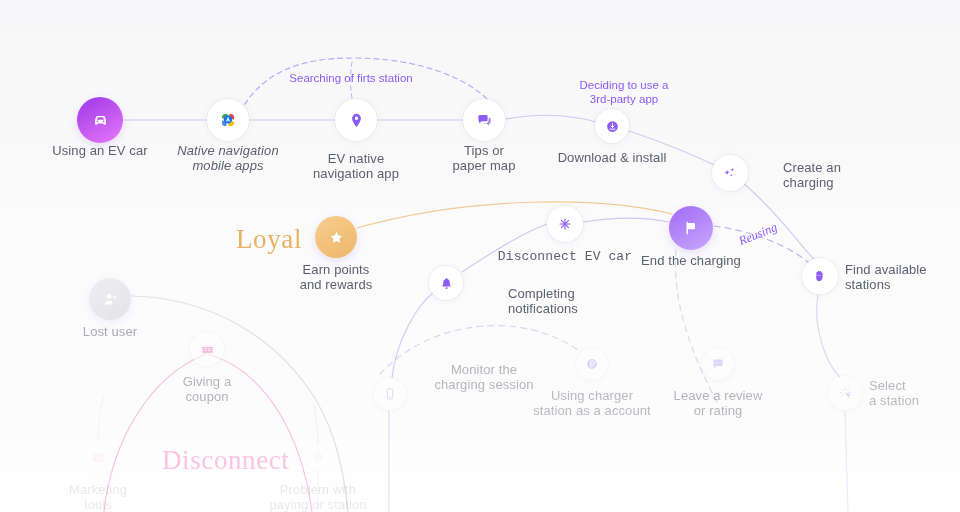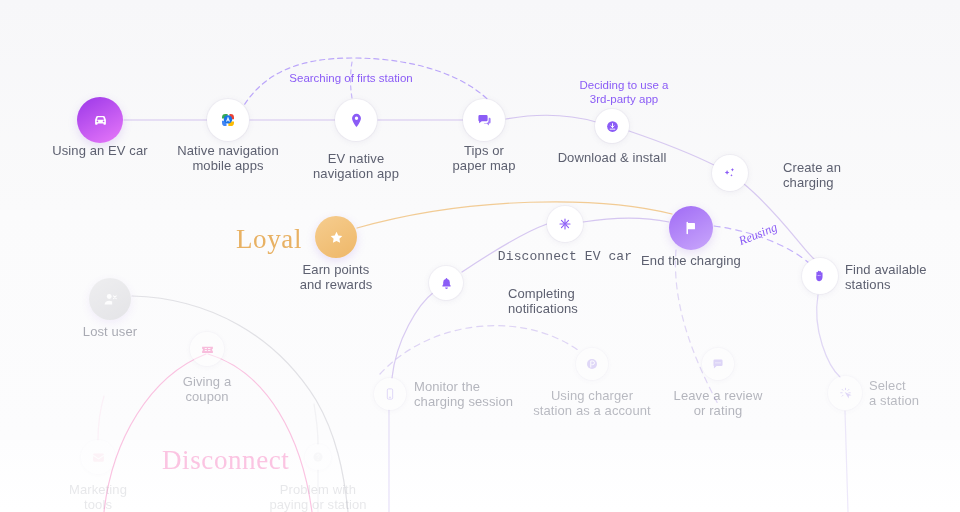--- a/index.html
+++ b/index.html
@@ -102,21 +102,21 @@
             <svg viewBox="0 0 24 24" width="18" height="18">
         <path d="M4 8.5A4.5 4.5 0 0 1 8.5 4h3v6H4z" fill="#34a853"></path>
         <path d="M20 15.5A4.5 4.5 0 0 1 15.5 20h-3v-6H20z" fill="#fbbc05"></path>
         <path d="M15.5 4A4.5 4.5 0 0 1 20 8.5V11h-6V4z" fill="#ea4335"></path>
         <path d="M4 15.5V13h6v7H8.5A4.5 4.5 0 0 1 4 15.5" fill="#4285f4"></path>
         <circle cx="12" cy="11.2" r="5.6" fill="#1a73e8"></circle>
         <path d="M12 7.3 14.6 14h-1.5l-.5-1.5h-1.3L10.8 14H9.4zm0 2.2-.4 1.8h.8z" fill="#fff"></path>
             </svg>
           </span>
         </div>
-        <div class="label" style="width: 150px; top: 143px; left: 153px;">Native navigation
+        <div class="label" style="width: 150px; top: 143px; left: 153px; font-style: italic;">Native navigation
 mobile apps</div>
       </div>
       <div class="node" style="opacity: 1;">
         <div class="bubble plain" style="left: 335px; top: 99px; width: 42px; height: 42px;">
           <span style="display: flex; align-items: center; justify-content: center;">
             <svg viewBox="0 0 24 24" width="17" height="17" fill="#8b5cf6">
         <path d="M12 2.6a6.3 6.3 0 0 0-6.3 6.3c0 4.6 6.3 12.5 6.3 12.5s6.3-7.9 6.3-12.5A6.3 6.3 0 0 0 12 2.6m0 8.7a2.4 2.4 0 1 1 0-4.8 2.4 2.4 0 0 1 0 4.8"></path>
             </svg>
           </span>
         </div>
@@ -228,21 +228,21 @@
       </div>
       <div class="node" style="opacity: 0.45;">
         <div class="bubble plain" style="left: 374px; top: 378px; width: 32px; height: 32px;">
           <span style="display: flex; align-items: center; justify-content: center;">
             <svg viewBox="0 0 24 24" width="14" height="14" fill="none" stroke="#b9a6f0" stroke-width="1.6" stroke-linejoin="round">
         <rect x="7.4" y="3.2" width="9.2" height="17.6" rx="2.1"></rect>
         <path d="M10.8 17.6h2.4" stroke-linecap="round"></path>
             </svg>
           </span>
         </div>
-        <div class="label left-al" style="width: 140px; top: 379px; left: 414px;">Monitor the
+        <div class="label left-al" style="width: 140px; top: 362px; left: 414px; text-align: center;">Monitor the
 charging session</div>
       </div>
       <div class="node" style="opacity: 0.42;">
         <div class="bubble plain" style="left: 576px; top: 348px; width: 32px; height: 32px;">
           <span style="display: flex; align-items: center; justify-content: center;">
             <svg viewBox="0 0 24 24" width="14" height="14">
         <circle cx="12" cy="12" r="8.6" fill="#b9a6f0"></circle>
         <path d="M9.9 17.2V6.9h3.2a3.1 3.1 0 0 1 0 6.2h-1.4" stroke="#fff" stroke-width="1.7" fill="none" stroke-linecap="round" stroke-linejoin="round"></path>
             </svg>
           </span>

